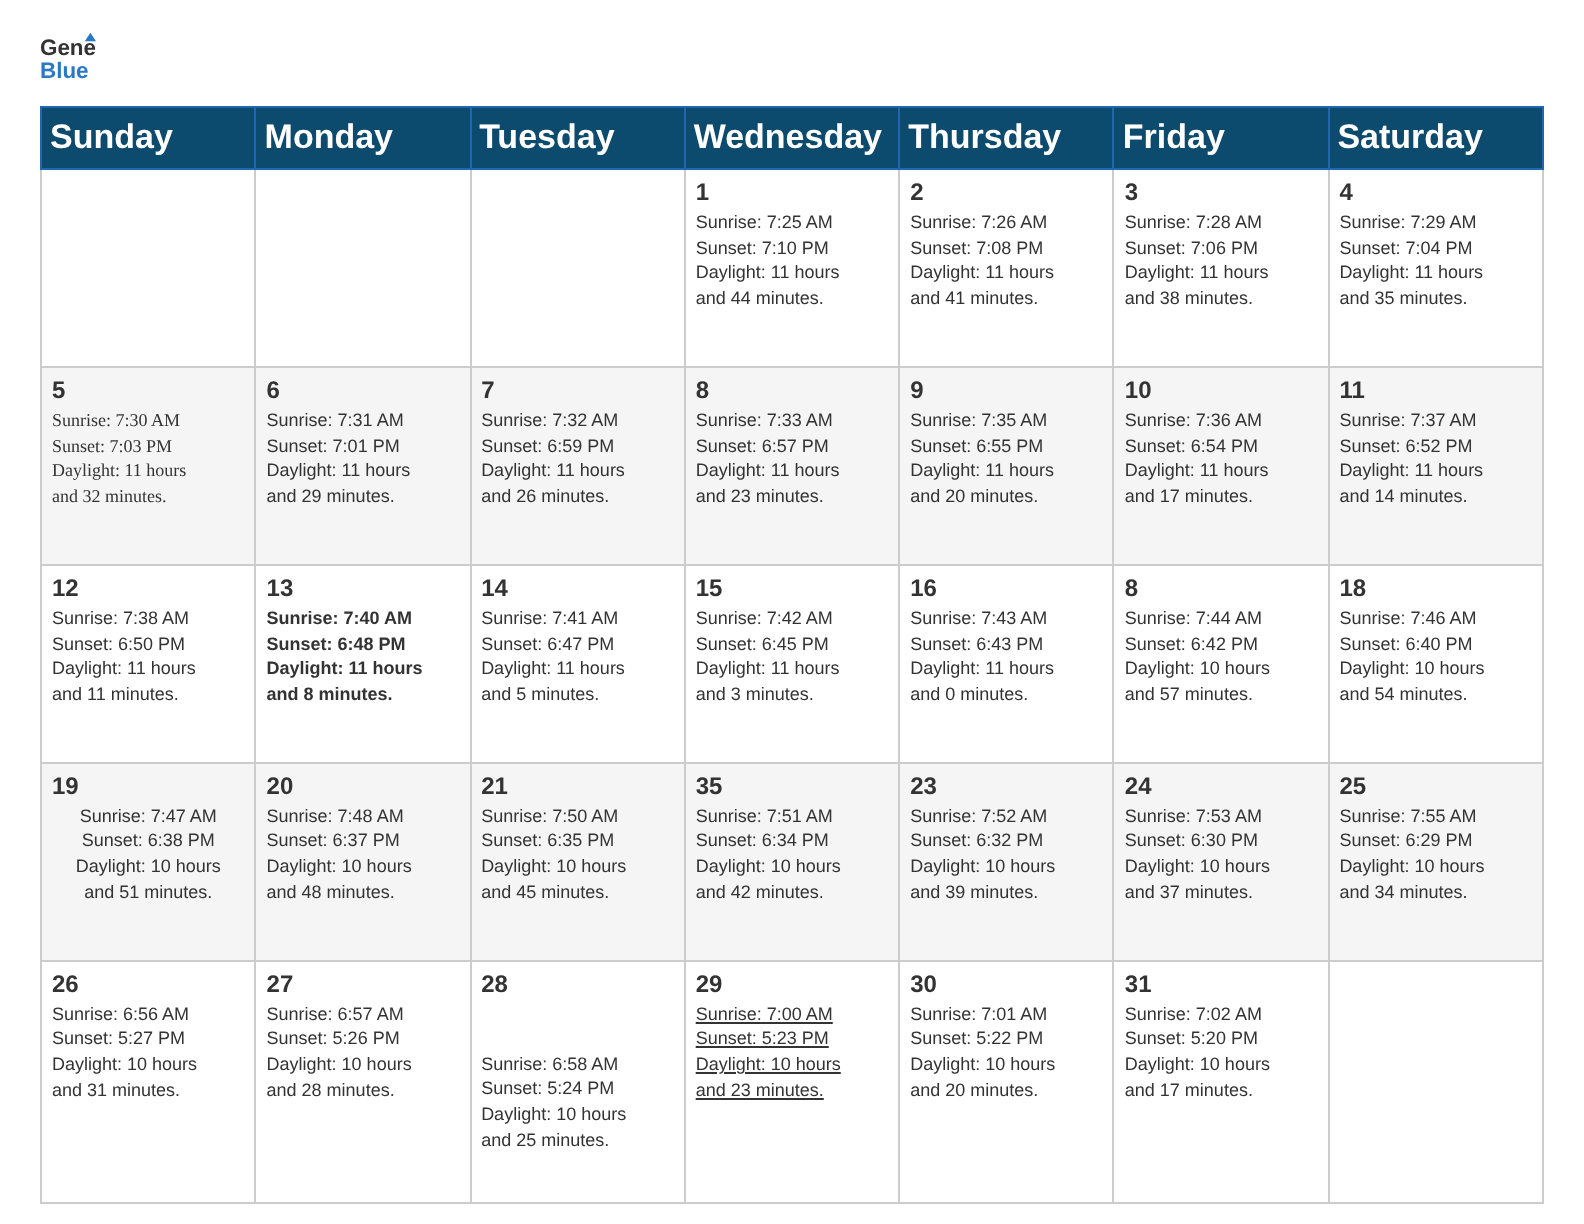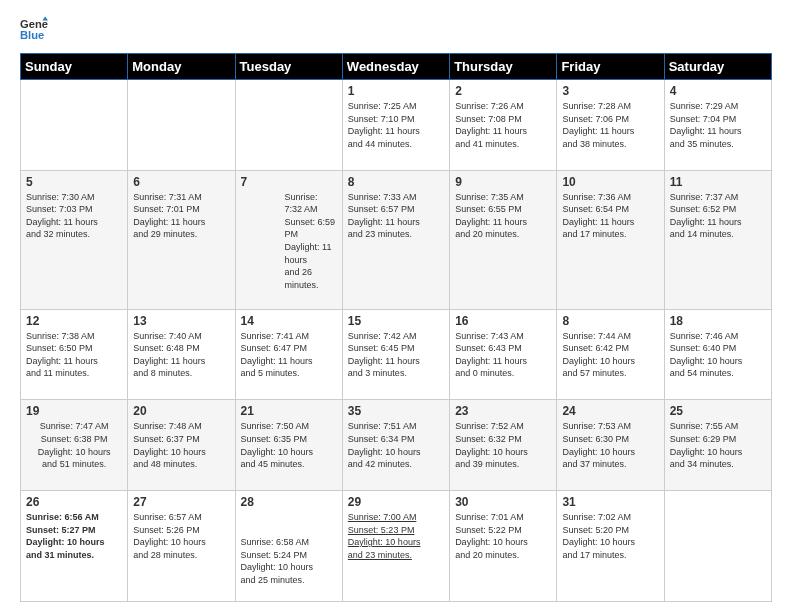--- a/index.html
+++ b/index.html
@@ -46,23 +46,23 @@
       color: #555;
     }
     .calendar {
       flex: 1;
       border: 1px solid #ccc;
       border-collapse: collapse;
       width: 100%;
       table-layout: fixed;
     }
     .calendar thead tr th {
-      background-color: #000000;
+      background-color: #0c4a6e;
       color: #fff;
-      font-size: 13px;
+      font-size: 17px;
       font-weight: bold;
       padding: 5px 4px;
       border: 1px solid #2066b0;
       text-align: left;
     }
     .calendar tbody tr td {
       border: 1px solid #ccc;
       vertical-align: top;
       padding: 4px 5px;
       font-size: 9.5px;
@@ -152,35 +152,35 @@
             <span class="day-number">4</span>
             <div class="cell-content" style="white-space: pre-line;">Sunrise: 7:29 AM
 Sunset: 7:04 PM
 Daylight: 11 hours
 and 35 minutes.</div>
           </td>
         </tr>
         <tr>
           <td>
             <span class="day-number">5</span>
-            <div class="cell-content" style="white-space: pre-line;">Sunrise: 7:30 AM
+            <div class="cell-content" style="white-space: pre-line; font-family: Liberation Serif, serif;">Sunrise: 7:30 AM
 Sunset: 7:03 PM
 Daylight: 11 hours
 and 32 minutes.</div>
           </td>
           <td>
             <span class="day-number">6</span>
             <div class="cell-content" style="white-space: pre-line;">Sunrise: 7:31 AM
 Sunset: 7:01 PM
 Daylight: 11 hours
 and 29 minutes.</div>
           </td>
           <td>
             <span class="day-number">7</span>
-            <div class="cell-content" style="white-space: pre-line; margin-left: 44px;">Sunrise: 7:32 AM
+            <div class="cell-content" style="white-space: pre-line;">Sunrise: 7:32 AM
 Sunset: 6:59 PM
 Daylight: 11 hours
 and 26 minutes.</div>
           </td>
           <td>
             <span class="day-number">8</span>
             <div class="cell-content" style="white-space: pre-line;">Sunrise: 7:33 AM
 Sunset: 6:57 PM
 Daylight: 11 hours
 and 23 minutes.</div>
@@ -210,21 +210,21 @@
         <tr>
           <td>
             <span class="day-number">12</span>
             <div class="cell-content" style="white-space: pre-line;">Sunrise: 7:38 AM
 Sunset: 6:50 PM
 Daylight: 11 hours
 and 11 minutes.</div>
           </td>
           <td>
             <span class="day-number">13</span>
-            <div class="cell-content" style="white-space: pre-line;">Sunrise: 7:40 AM
+            <div class="cell-content" style="white-space: pre-line; font-weight: bold;">Sunrise: 7:40 AM
 Sunset: 6:48 PM
 Daylight: 11 hours
 and 8 minutes.</div>
           </td>
           <td>
             <span class="day-number">14</span>
             <div class="cell-content" style="white-space: pre-line;">Sunrise: 7:41 AM
 Sunset: 6:47 PM
 Daylight: 11 hours
 and 5 minutes.</div>
@@ -305,21 +305,21 @@
             <span class="day-number">25</span>
             <div class="cell-content" style="white-space: pre-line;">Sunrise: 7:55 AM
 Sunset: 6:29 PM
 Daylight: 10 hours
 and 34 minutes.</div>
           </td>
         </tr>
         <tr>
           <td>
             <span class="day-number">26</span>
-            <div class="cell-content" style="white-space: pre-line; font-weight: bold;">Sunrise: 6:56 AM
+            <div class="cell-content" style="white-space: pre-line;">Sunrise: 6:56 AM
 Sunset: 5:27 PM
 Daylight: 10 hours
 and 31 minutes.</div>
           </td>
           <td>
             <span class="day-number">27</span>
             <div class="cell-content" style="white-space: pre-line;">Sunrise: 6:57 AM
 Sunset: 5:26 PM
 Daylight: 10 hours
 and 28 minutes.</div>

